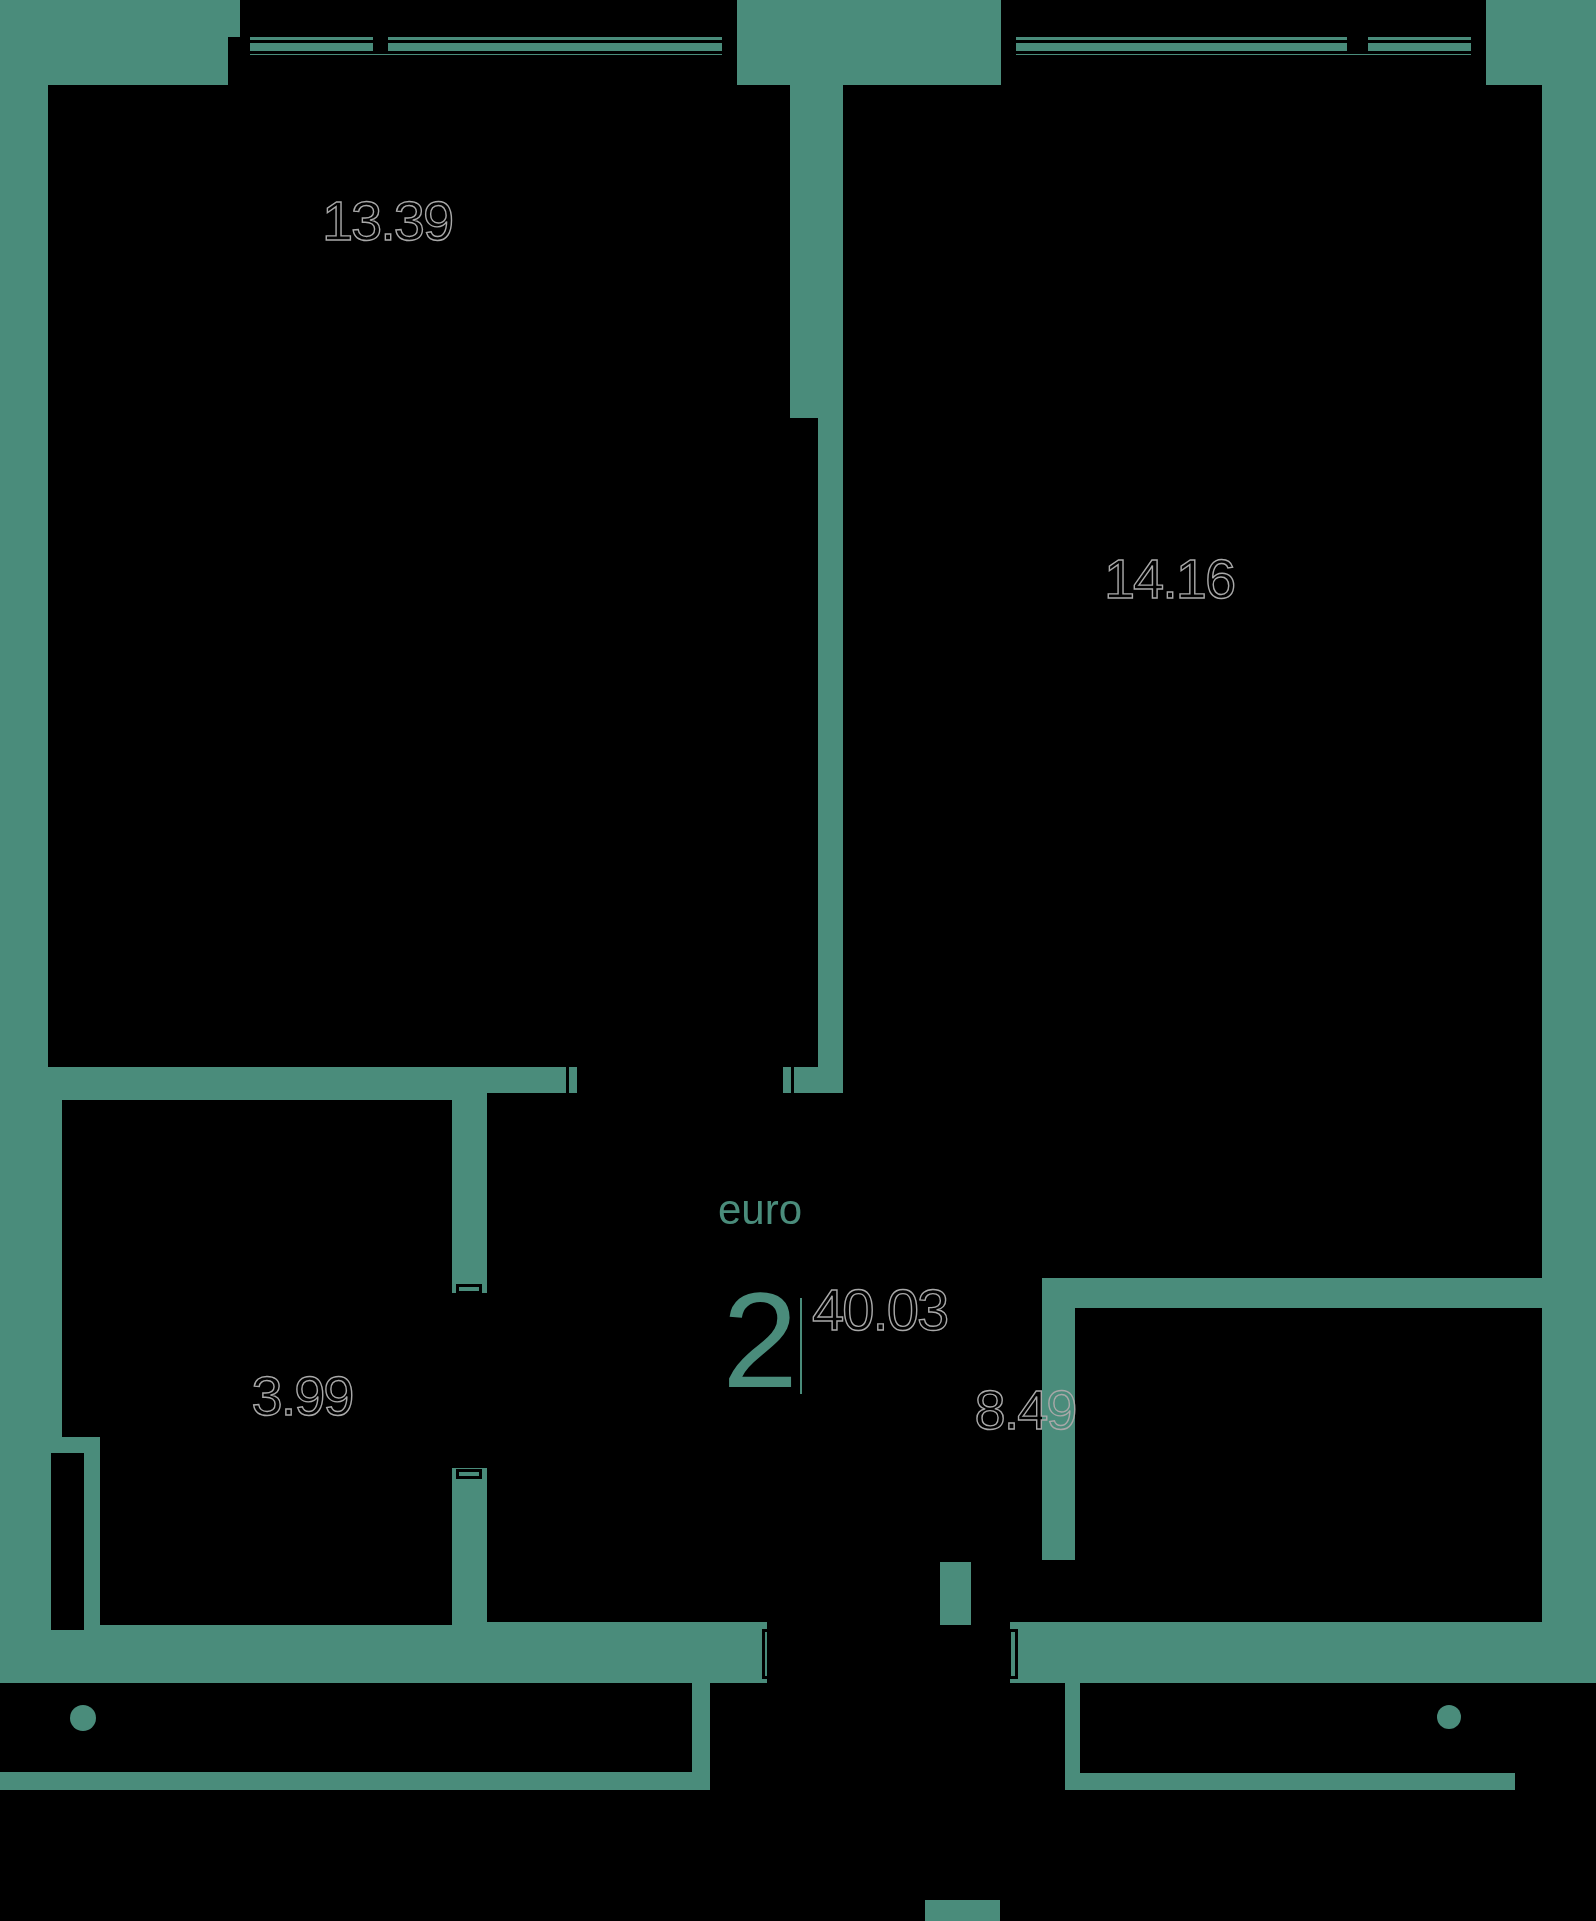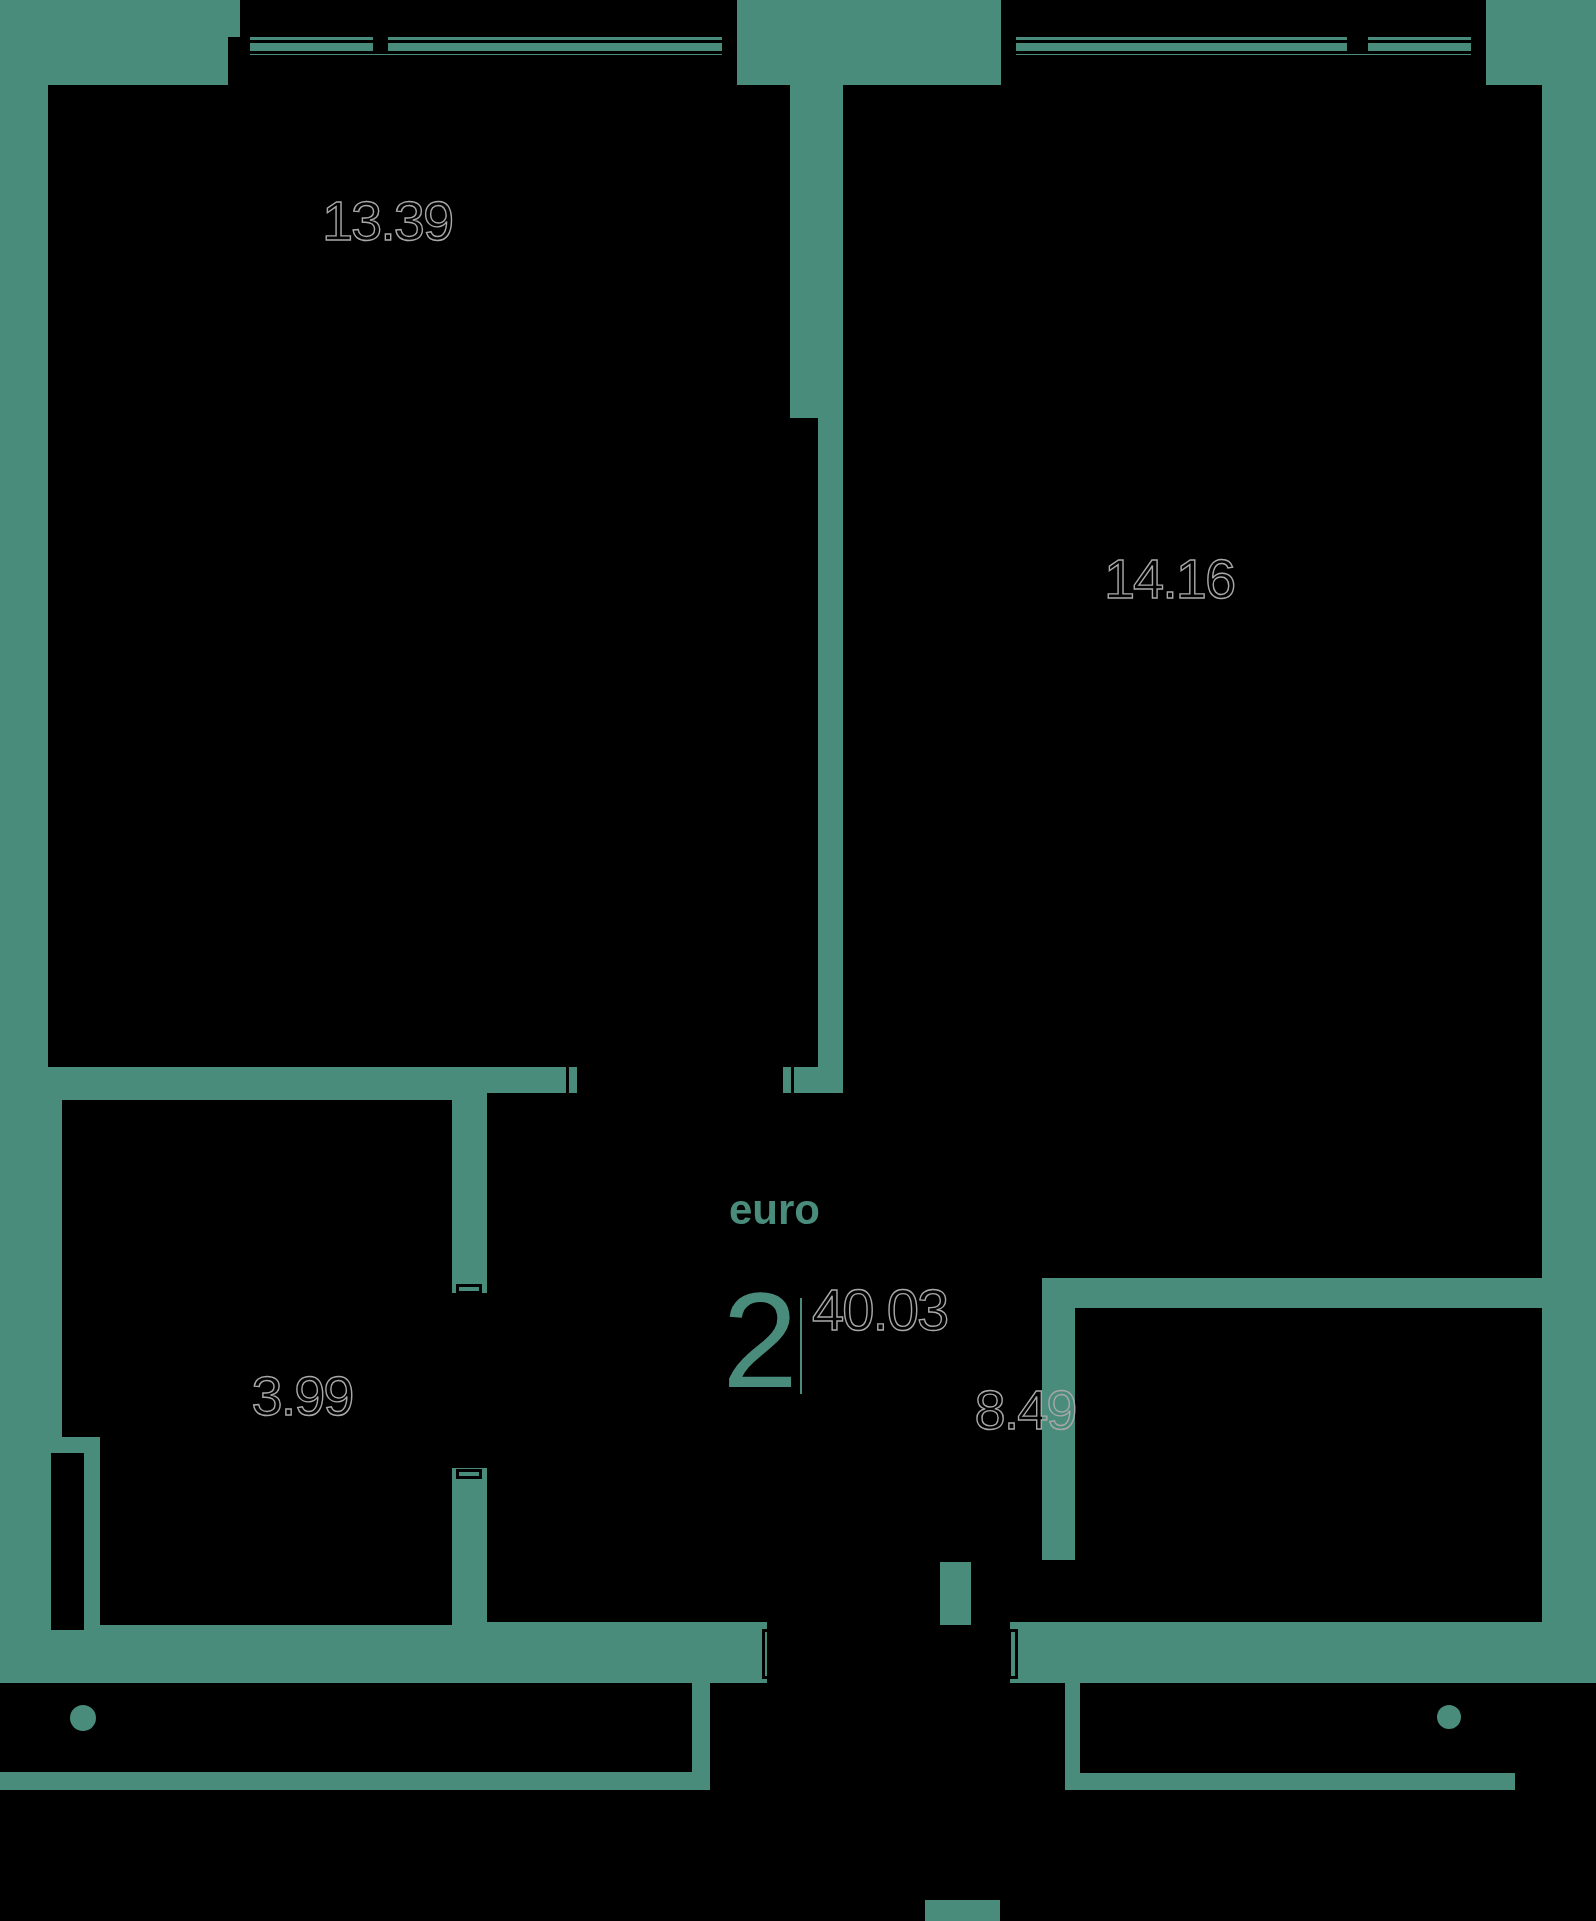--- a/index.html
+++ b/index.html
@@ -6,22 +6,22 @@
   body{font-family:"Liberation Sans", sans-serif; background:#4a8c7b;}
   #canvas{position:relative;width:1596px;height:1921px;background:#4a8c7b;overflow:hidden;}
   .blk{position:absolute;background:#000;}
   .teal{position:absolute;background:#4a8c7b;}
   .jamb{position:absolute;background:transparent;border:3px solid #000;box-sizing:border-box;}
   .dot{position:absolute;background:#4a8c7b;border-radius:50%;}
   .arealabel{position:absolute;overflow:visible;}
   .arealabel text{font-family:"Liberation Sans", sans-serif;font-size:56px;letter-spacing:-2px;
       fill:none;stroke:#a8a8a8;stroke-width:1.4px;}
   .totallabel text{font-size:58px;}
-  #euro-label{position:absolute;left:700px;top:1186px;width:120px;text-align:right;
-      color:#4a8c7b;font-size:42px;font-weight:700;}
+  #euro-label{position:absolute;left:700px;top:1186px;width:120px;text-align:center;
+      color:#4a8c7b;font-size:42px;font-weight:400;}
   #rooms-count{position:absolute;left:700px;top:1272px;width:120px;text-align:center;
       color:#4a8c7b;font-size:136px;font-weight:300;line-height:1;}
   #divider{position:absolute;left:800px;top:1298px;width:2px;height:96px;background:#4a8c7b;}
 </style>
 </head>
 <body>
 
 <div id="canvas">
 
   <div class="blk" style="left:240px;top:0;width:497px;height:37px;"></div>

